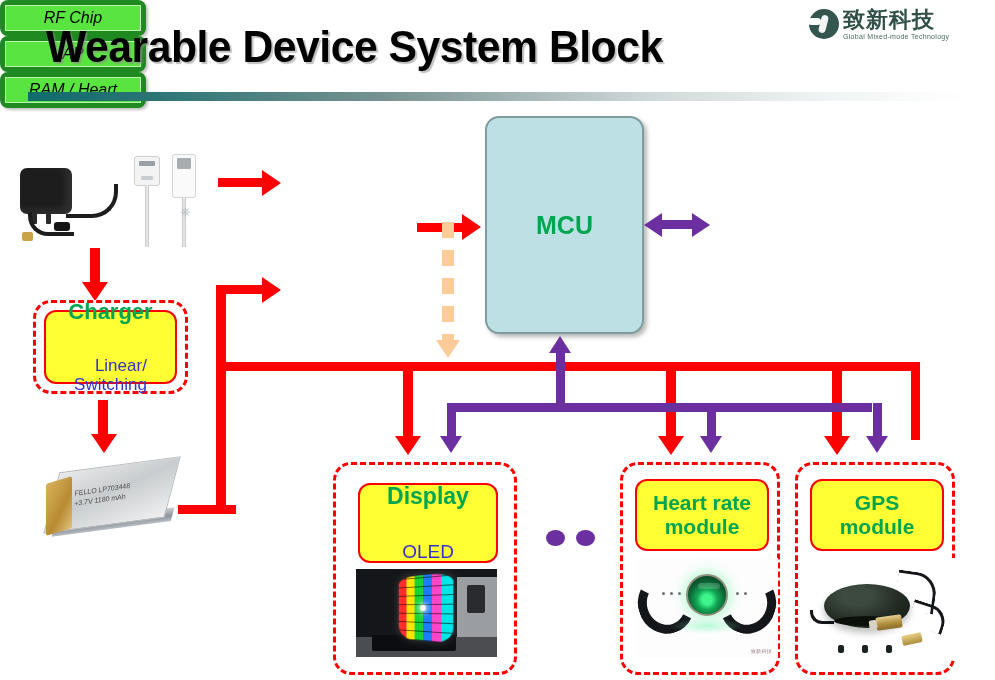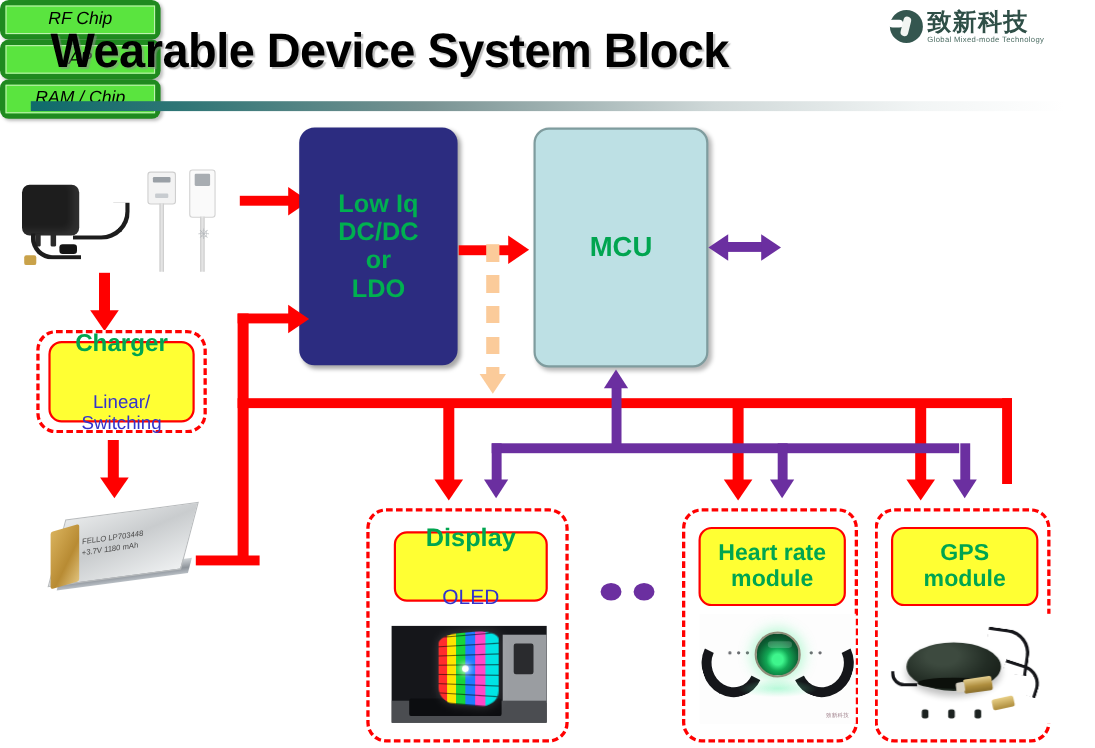--- a/index.html
+++ b/index.html
@@ -106,21 +106,21 @@
     background:#ffff33;
     border:2px solid #ff0000;
     border-radius:12px;
     display:flex; flex-direction:column;
     align-items:center; justify-content:center;
     text-align:center;
     line-height:1.12;
     gap:32px;
   }
   .yc-title { color:#00a550; font-weight:bold; }
-  .yc-sub   { color:#3333cc; }
+  .yc-sub   { color:#3333cc;text-align:right; }
 
   
   .photo { position:absolute; overflow:hidden; }
 
   
   .adapter { position:absolute; left:14px; top:160px; width:112px; height:84px; }
   .ad-body {
     position:absolute; left:6px; top:8px; width:52px; height:46px;
     background:#1d1d1d; border-radius:7px;
     box-shadow:inset -6px -4px 8px rgba(255,255,255,.09);
@@ -370,47 +370,41 @@
     <div class="usb-wire" style="left:52px; top:45px; height:50px;"></div>
     <div class="usb-trident">⎈</div>
   </div>
 
   <div class="seg" style="left:218px; top:178px; width:52px; height:9px;"></div>
   <div class="ah ah-right-r" style="left:262px; top:170px;"></div>
 
   <div class="seg" style="left:90px; top:248px; width:10px; height:36px;"></div>
   <div class="ah ah-down-r" style="left:82px; top:282px;"></div>
 
-  <div class="box navy-box" style="left:272px; top:116px; width:144px; height:216px;">
-    <span style="white-space:pre-line;">Low Iq
-DC/DC
-or
-LDO</span>
-  </div>
 
   <div class="box mcu-box" style="left:485px; top:116px; width:159px; height:218px;">
     <span>MCU</span>
   </div>
 
   <div class="seg" style="left:417px; top:223px; width:52px; height:9px;"></div>
   <div class="ah ah-right-r" style="left:462px; top:214px;"></div>
 
   <div class="dashcol" style="left:442px; top:222px; width:12px; height:126px;"></div>
   <div class="ah ah-down-o" style="left:436px; top:340px;"></div>
 
   <div class="green-group" style="left:702px; top:116px; width:146px;">
     <div class="green-cell">RF Chip</div>
   </div>
 
   <div class="green-group" style="left:702px; top:166px; width:146px;gap:20px;">
     <div class="green-cell">AP</div>
   </div>
 
   <div class="green-group" style="left:702px; top:290px; width:146px;">
-    <div class="green-cell">RAM / Chip</div>
+    <div class="green-cell">RAM / Heart</div>
   </div>
 
   <div class="segp" style="left:660px; top:220px; width:36px; height:9px;"></div>
   <div class="ah ah-left-p" style="left:644px; top:213px;"></div>
   <div class="ah ah-right-p" style="left:692px; top:213px;"></div>
 
   <div class="box dash-wrap" style="left:33px; top:300px; width:155px; height:94px;">
     <div class="yellow-card" style="position:absolute; left:8px; top:7px; width:133px; height:74px;">
       <span class="yc-title" style="font-size:22px;">Charger</span>
       <span class="yc-sub" style="font-size:17px; white-space:pre-line;">Linear/
@@ -455,21 +449,21 @@
   <div class="segp" style="left:447px; top:403px; width:9px; height:37px;"></div>
   <div class="ah ah-down-p" style="left:440px; top:436px;"></div>
 
   <div class="segp" style="left:707px; top:403px; width:9px; height:37px;"></div>
   <div class="ah ah-down-p" style="left:700px; top:436px;"></div>
 
   <div class="segp" style="left:873px; top:403px; width:9px; height:37px;"></div>
   <div class="ah ah-down-p" style="left:866px; top:436px;"></div>
 
   <div class="box dash-wrap" style="left:333px; top:462px; width:184px; height:213px;">
-    <div class="yellow-card" style="position:absolute; left:22px; top:18px; width:140px; height:64px;">
+    <div class="yellow-card" style="position:absolute; left:22px; top:18px; width:140px; height:80px;">
       <span class="yc-title" style="font-size:23px;">Display</span>
       <span class="yc-sub" style="font-size:19px;">OLED</span>
     </div>
   </div>
   <div class="photo oled">
     <div class="oled-wallR"></div>
     <div class="oled-desk"></div>
     <div class="oled-stand"></div>
     <div class="oled-screen"></div>
     <div class="oled-dot"></div>

